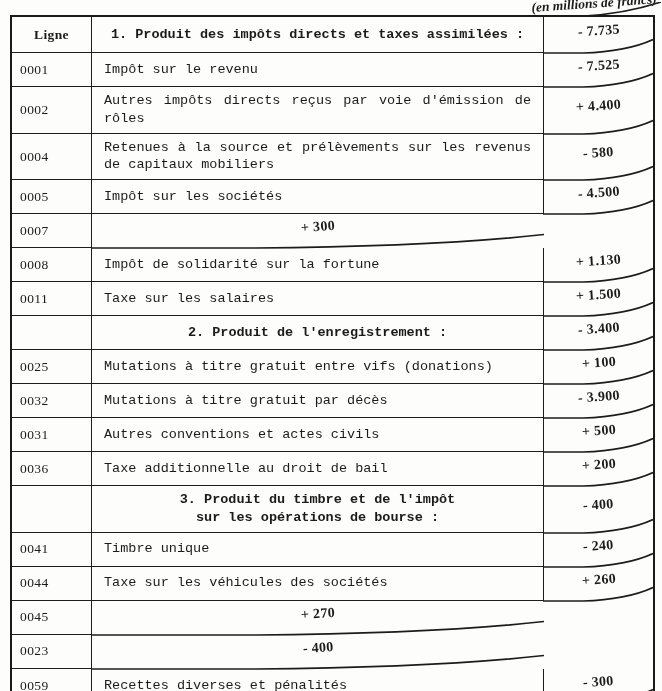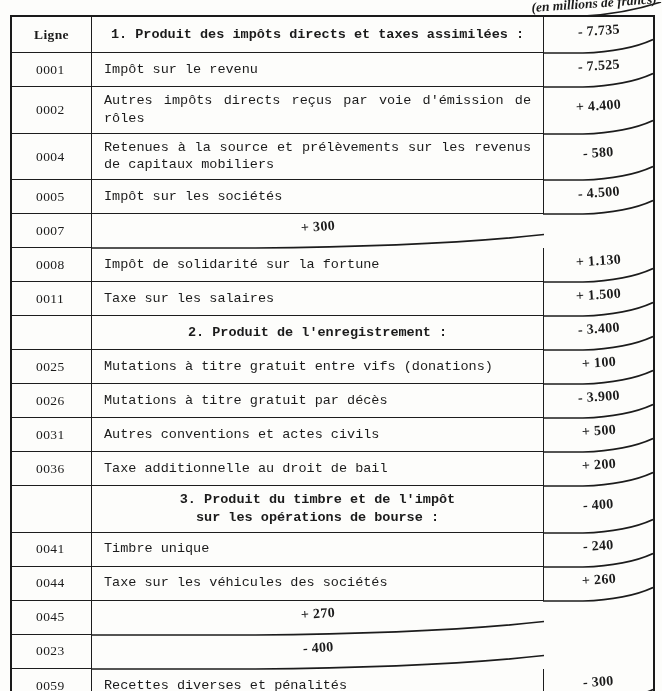--- a/index.html
+++ b/index.html
@@ -56,21 +56,21 @@
   .row.header { min-height: 36px; }
   .cell {
     display: flex;
     align-items: center;
     box-sizing: border-box;
     font-size: 13.5px;
     line-height: 1.32;
   }
   .cell.code {
     border-right: 1.6px solid #1d1d1d;
-    padding: 2px 4px 2px 24px;
+    padding: 2px 4px 2px 8px;
     letter-spacing: 0.4px;
   }
   .cell.label {
     border-right: 1.6px solid #1d1d1d;
     padding: 5px 12px 5px 12px;
     text-align: justify;
     white-space: pre-line;
     font-family: Liberation Mono, monospace;
   }
   
@@ -217,21 +217,21 @@
       <div class="cell code">0025</div>
       <div class="cell label">Mutations à titre gratuit entre vifs (donations)</div>
       <div class="cell value">
         <span class="value-text">+ 100</span>
         <svg class="curl" viewBox="0 0 110 16" preserveAspectRatio="none">
           <path d="M0 15 L 40 15 Q 84 13.5 110 1.5"></path>
         </svg>
       </div>
     </div>
       <div class="row item">
-      <div class="cell code">0026</div>
+      <div class="cell code">0032</div>
       <div class="cell label">Mutations à titre gratuit par décès</div>
       <div class="cell value">
         <span class="value-text">- 3.900</span>
         <svg class="curl" viewBox="0 0 110 16" preserveAspectRatio="none">
           <path d="M0 15 L 40 15 Q 84 13.5 110 1.5"></path>
         </svg>
       </div>
     </div>
       <div class="row item">
       <div class="cell code">0031</div>

